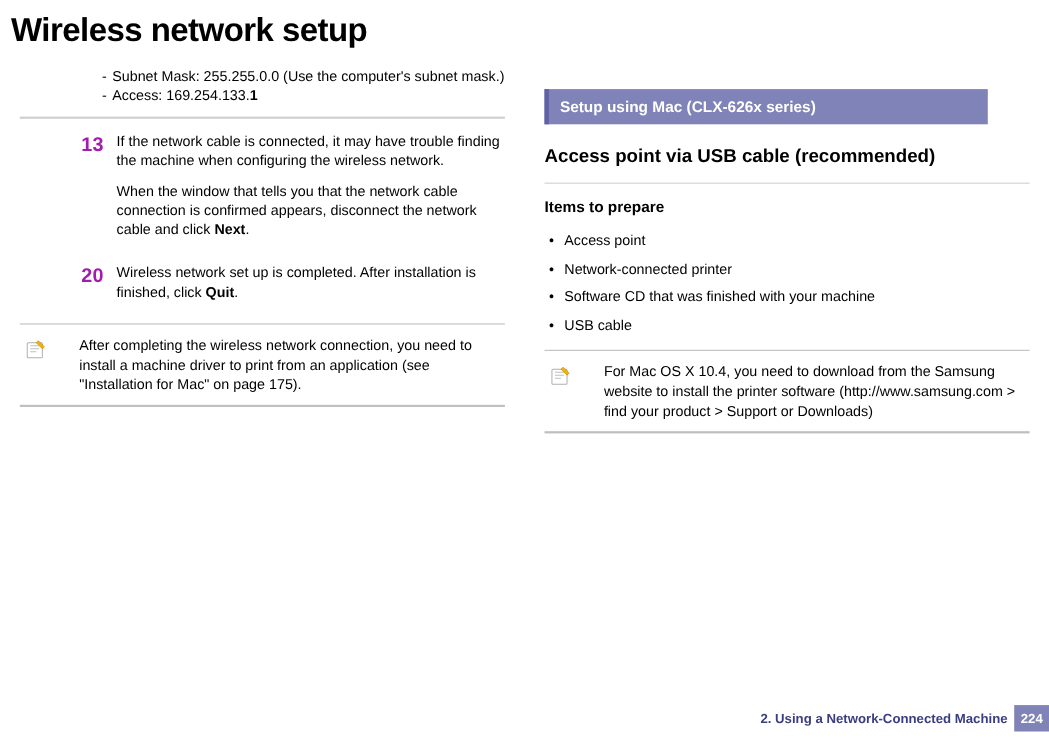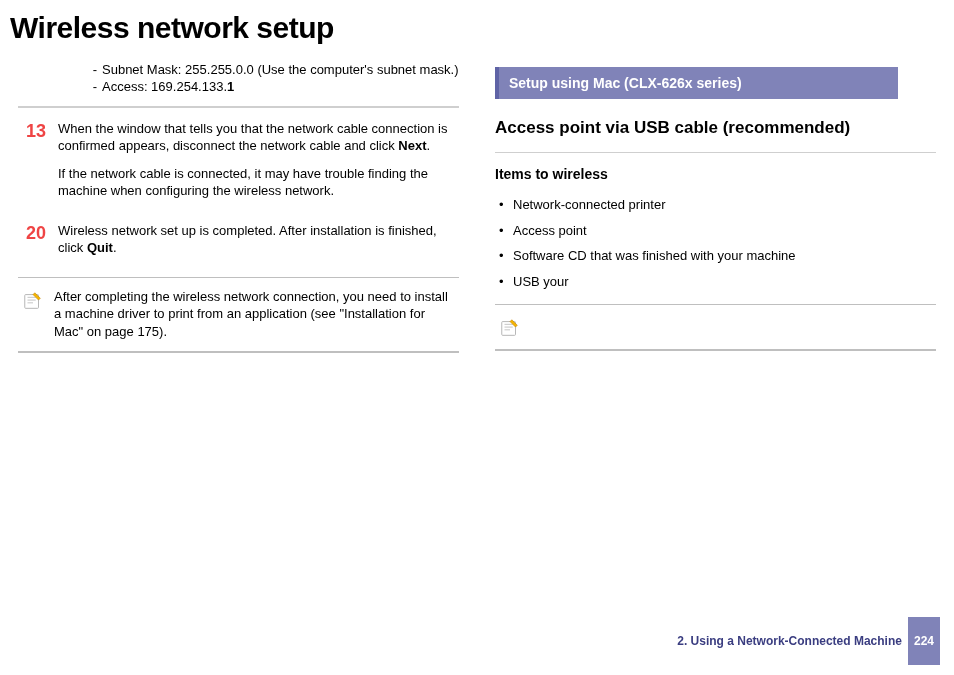--- a/index.html
+++ b/index.html
@@ -41,24 +41,25 @@
   .step-row {
     display: flex;
     gap: 12px;
     margin-top: 12px;
   }
   .step-num {
     width: 28px;
     text-align: right;
     font-size: 18px;
     font-weight: 800;
-    color: #ef4444;
+    color: #a21caf;
     flex: none;
     line-height: 1.1;
     padding-top: 2px;
+    margin-left: 48px;
   }
   .step-body {
     flex: 1;
   }
   .step-body p {
     margin: 0 0 10px 0;
   }
   hr.thick-sep {
     border: none;
     border-top: 2px solid #cfcfcf;
@@ -68,35 +69,35 @@
     border: none;
     border-top: 1px solid #cfcfcf;
     margin: 12px 0;
   }
   .note-box {
     border-top: 1px solid #bfbfbf;
     border-bottom: 2px solid #bfbfbf;
     margin-top: 10px;
     padding: 10px 8px 10px 4px;
     display: flex;
-    gap: 10px;
+    gap: 28px;
   }
   .note-icon {
     width: 22px;
     height: 22px;
     flex: none;
     margin-top: 2px;
   }
   .section-bar {
     background: #8083b8;
     color: #ffffff;
     font-weight: 700;
     padding: 7px 10px;
     border-left: 4px solid #5f63a6;
-    margin: 6px 0 18px 0;
+    margin: 20px 0 18px 0;
     font-size: 14px;
     width: 86%;
   }
   .h2-right {
     font-size: 17px;
     font-weight: 800;
     margin: 0 0 8px 0;
   }
   .h3-right {
     font-size: 14px;
@@ -113,35 +114,35 @@
     position: relative;
   }
   ul.items li::before {
     content: "•";
     position: absolute;
     left: 4px;
     top: 4px;
   }
   .footer {
     position: absolute;
-    right: 14px;
+    right: 0;
     bottom: 10px;
     display: flex;
     align-items: center;
     gap: 6px;
     font-weight: 700;
   }
   .footer-text {
     color: #3a3d80;
     font-size: 12px;
   }
   .page-num {
     background: #8083b8;
     color: #ffffff;
-    padding: 16px 6px;
+    padding: 4px 6px;
     font-size: 12px;
   }
 </style>
 </head>
 <body>
 
 <div class="page-title">Wireless network setup</div>
 
 <div class="columns">
 
@@ -156,24 +157,24 @@
       <span>
         <span>Access: 169.254.133.</span><b>1</b>
       </span>
     </div>
 
     <hr class="thick-sep">
 
     <div class="step-row">
       <div class="step-num">13</div>
       <div class="step-body">
+        <p>If the network cable is connected, it may have trouble finding the machine when configuring the wireless network.</p>
         <p>
           <span>When the window that tells you that the network cable connection is confirmed appears, disconnect the network cable and click </span><b>Next</b><span>.</span>
         </p>
-        <p>If the network cable is connected, it may have trouble finding the machine when configuring the wireless network.</p>
       </div>
     </div>
 
 
     <div class="step-row">
       <div class="step-num">20</div>
       <div class="step-body">
         <p>
           <span>Wireless network set up is completed. After installation is finished, click </span><b>Quit</b><span>.</span>
         </p>
@@ -191,35 +192,36 @@
 
   </div>
 
   <div class="col">
 
     <div class="section-bar">Setup using Mac (CLX-626x series)</div>
 
     <div class="h2-right">Access point via USB cable (recommended)</div>
     <hr class="thin-sep">
 
-    <div class="h3-right">Items to wireless</div>
+    <div class="h3-right">Items to prepare</div>
 
     <ul class="items">
+      <li>Access point</li>
       <li>Network-connected printer</li>
-      <li>Access point</li>
       <li>Software CD that was finished with your machine</li>
-      <li> USB your</li>
+      <li> USB cable</li>
     </ul>
 
     <div class="note-box">
       <svg class="note-icon" viewBox="0 0 24 24">
         <rect x="3" y="5" width="15" height="15" rx="1" fill="#ffffff" stroke="#b0b0b0"></rect>
         <path d="M6 8 L15 8 M6 11 L15 11 M6 14 L12 14" stroke="#c0c0c0" stroke-width="1"></path>
         <path d="M14 3 L20 9 L18 11 L12 5 Z" fill="#f4b400" stroke="#c08000" stroke-width="0.6"></path>
       </svg>
+      <div>For Mac OS X 10.4, you need to download from the Samsung website to install the printer software (http://www.samsung.com &gt; find your product &gt; Support or Downloads)</div>
     </div>
 
   </div>
 </div>
 
 <div class="footer">
   <span class="footer-text">2.  Using a Network-Connected Machine</span>
   <span class="page-num">224</span>
 </div>
 

